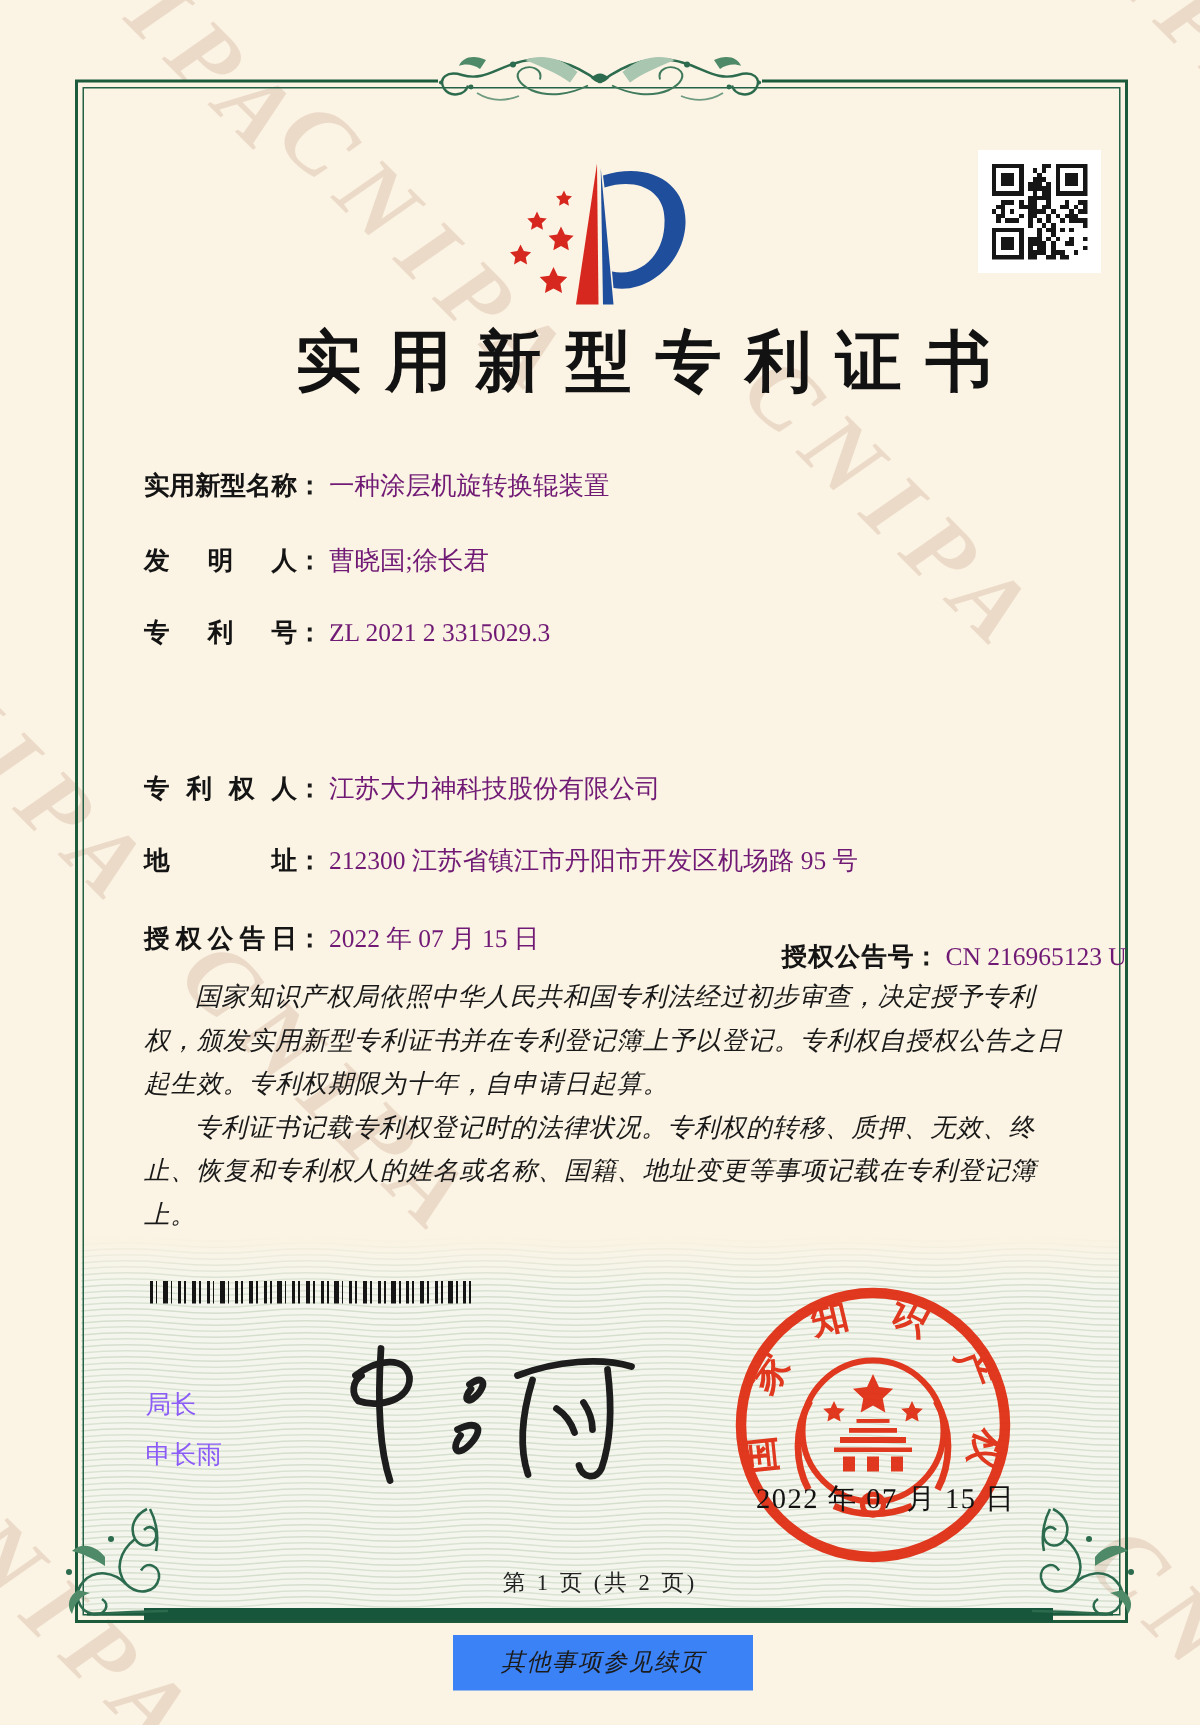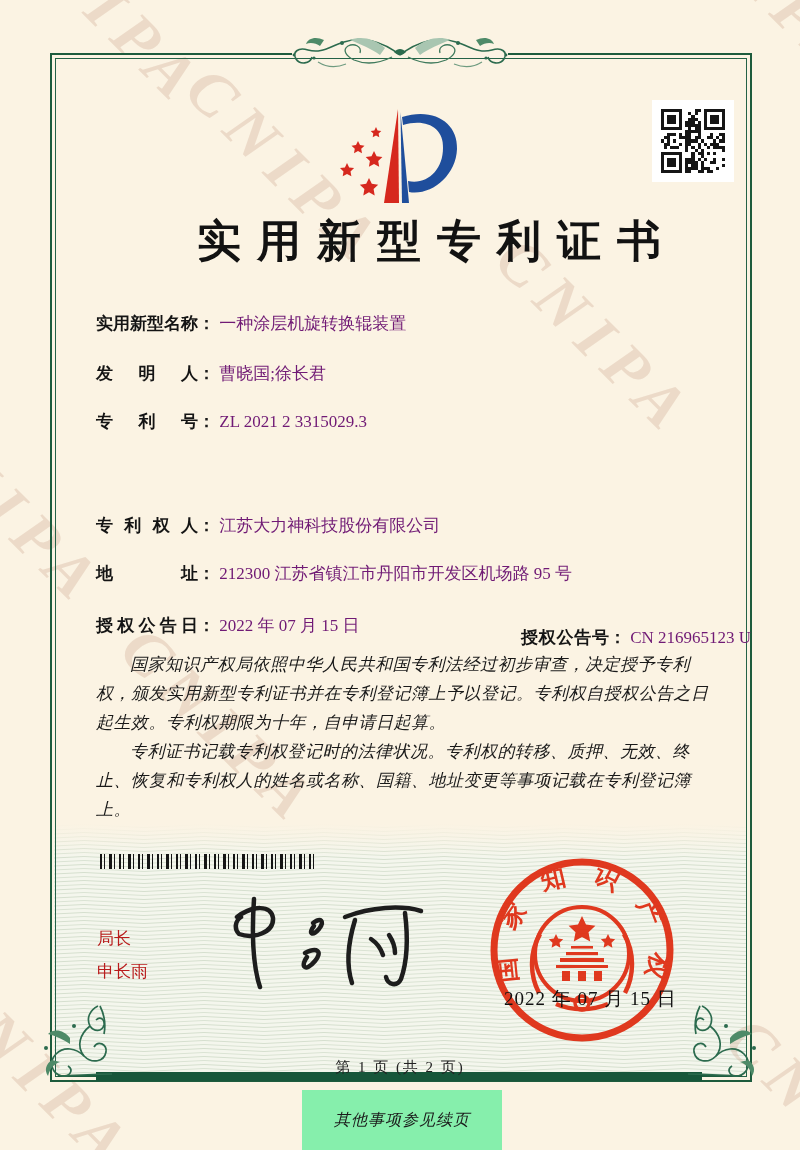--- a/index.html
+++ b/index.html
@@ -57,32 +57,32 @@
   
   .barcode{position:absolute;left:100px;top:854px;width:214px;height:15px;z-index:3;
     background:
      repeating-linear-gradient(90deg,
        #151515 0 2px, rgba(0,0,0,0) 2px 4px,
        #151515 4px 5px, rgba(0,0,0,0) 5px 9px,
        #151515 9px 12px, rgba(0,0,0,0) 12px 14px,
        #151515 14px 15px, rgba(0,0,0,0) 15px 19px);}
   
   .signer{position:absolute;left:97px;top:922px;z-index:3;
-    font-family:Liberation Sans, sans-serif;
-    font-size:17px;color:#b91c1c;line-height:33px;}
+    font-family:Liberation Mono, monospace;
+    font-size:17px;color:#8b5cf6;line-height:33px;}
   .signature{position:absolute;left:205px;top:885px;z-index:3;}
   
   .seal{position:absolute;left:490px;top:858px;z-index:4;}
   .seal-date{position:absolute;left:504px;top:986px;z-index:5;
     font-size:19px;letter-spacing:1px;color:#111;white-space:nowrap;}
   
   .page-info{position:absolute;left:0;top:1046px;width:800px;z-index:3;
-    text-align:center;font-size:15px;letter-spacing:2px;color:#222;margin-top:12px;}
+    text-align:center;font-size:15px;letter-spacing:2px;color:#222;}
   .note-box{position:absolute;left:302px;top:1090px;width:152px;z-index:3;
-    background:#86efac;padding:20px 24px;text-align:center;
+    background:#3b82f6;padding:8px 24px;text-align:center;
     font-size:16px;font-style:italic;color:#1b1b1b;letter-spacing:1px;
     white-space:nowrap;}
 </style>
 </head>
 <body>
 
 <div class="page">
 
   <span class="wm" style="left:-20px;top:-30px;">CNIPA</span>
   <span class="wm" style="left:160px;top:130px;">CNIPA</span>

